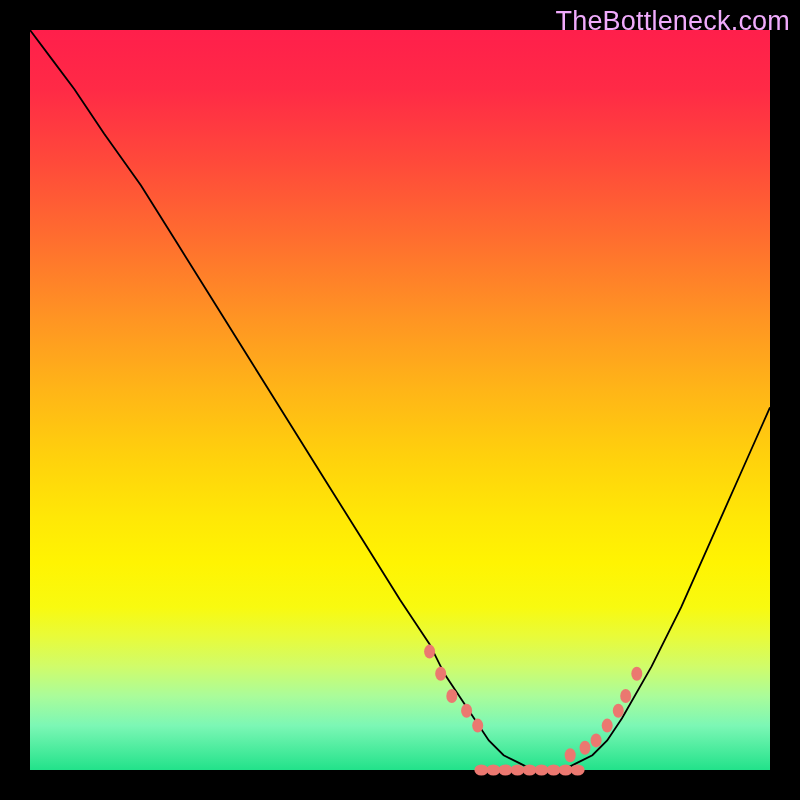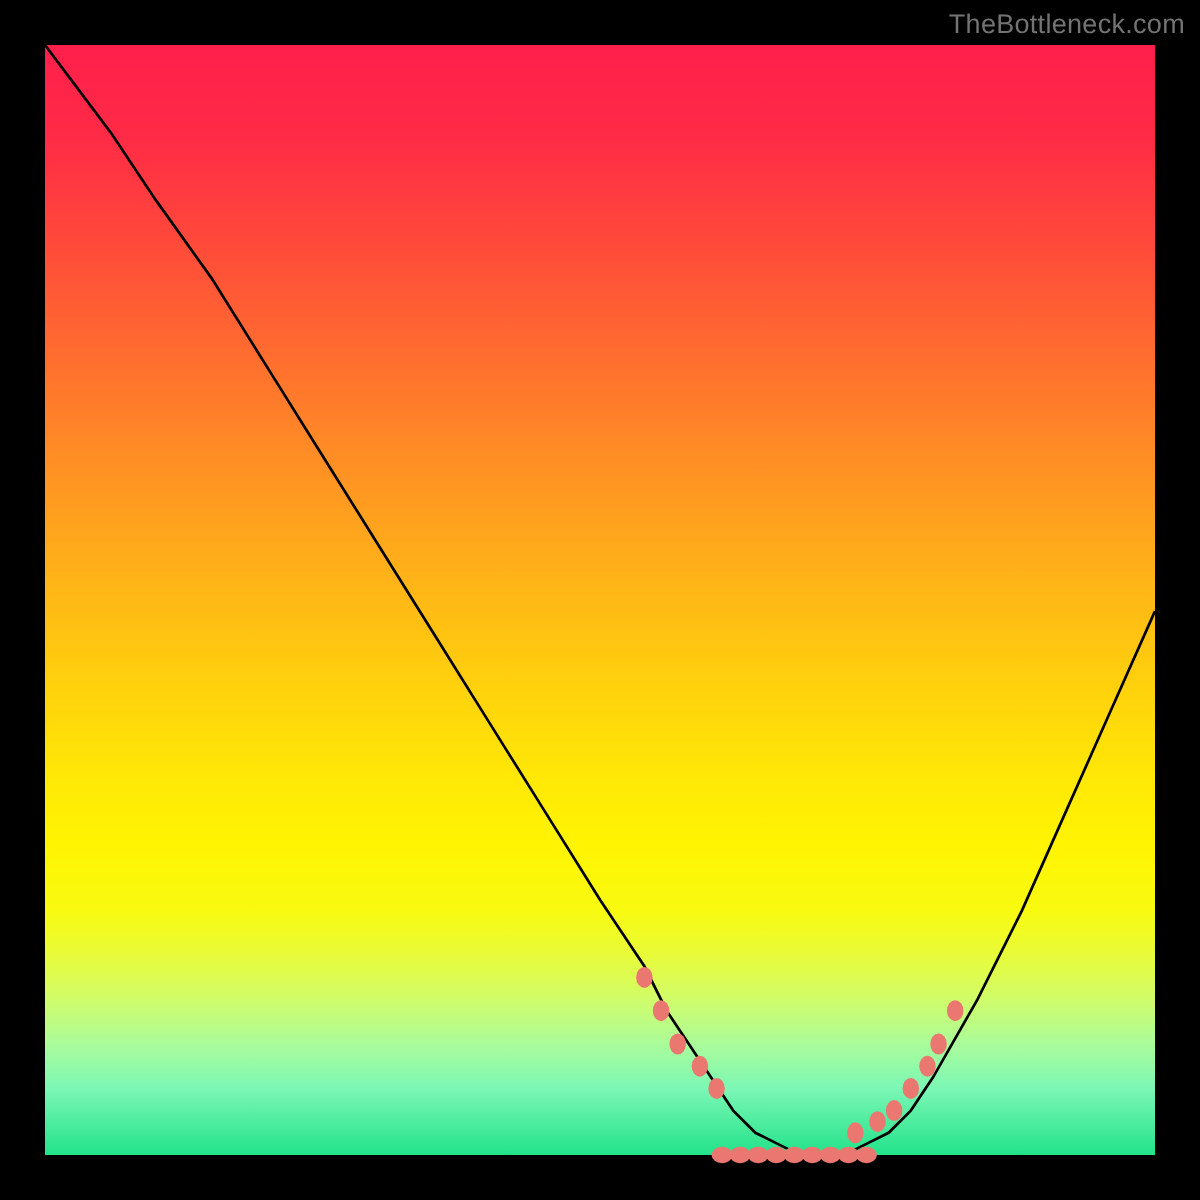--- a/index.html
+++ b/index.html
@@ -15,21 +15,21 @@
       #ffd20c 58%,
       #ffe806 66%,
       #fff402 72%,
       #f8fa10 78%,
       #e8fb3a 82%,
       #d0fc6a 86%,
       #aafc9a 90%,
       #7cf7b5 94%,
       #22e28a 100%);
   }
-  .watermark{position:absolute;top:6px;right:10px;color:#737373;font-size:18px;font-weight:500;letter-spacing:.2px}
+  .watermark{position:absolute;top:6px;right:10px;color:#f0abfc;font-size:27px;font-weight:500;letter-spacing:.2px}
   svg{position:absolute;left:0;top:0}
   .curve{fill:none;stroke:#000;stroke-width:1.8}
   .dot{fill:#eb7870}
   .cap{fill:#eb7870}
 </style>
 </head>
 <body>
 
 <div class="frame">
   <div class="plot-area"></div>

